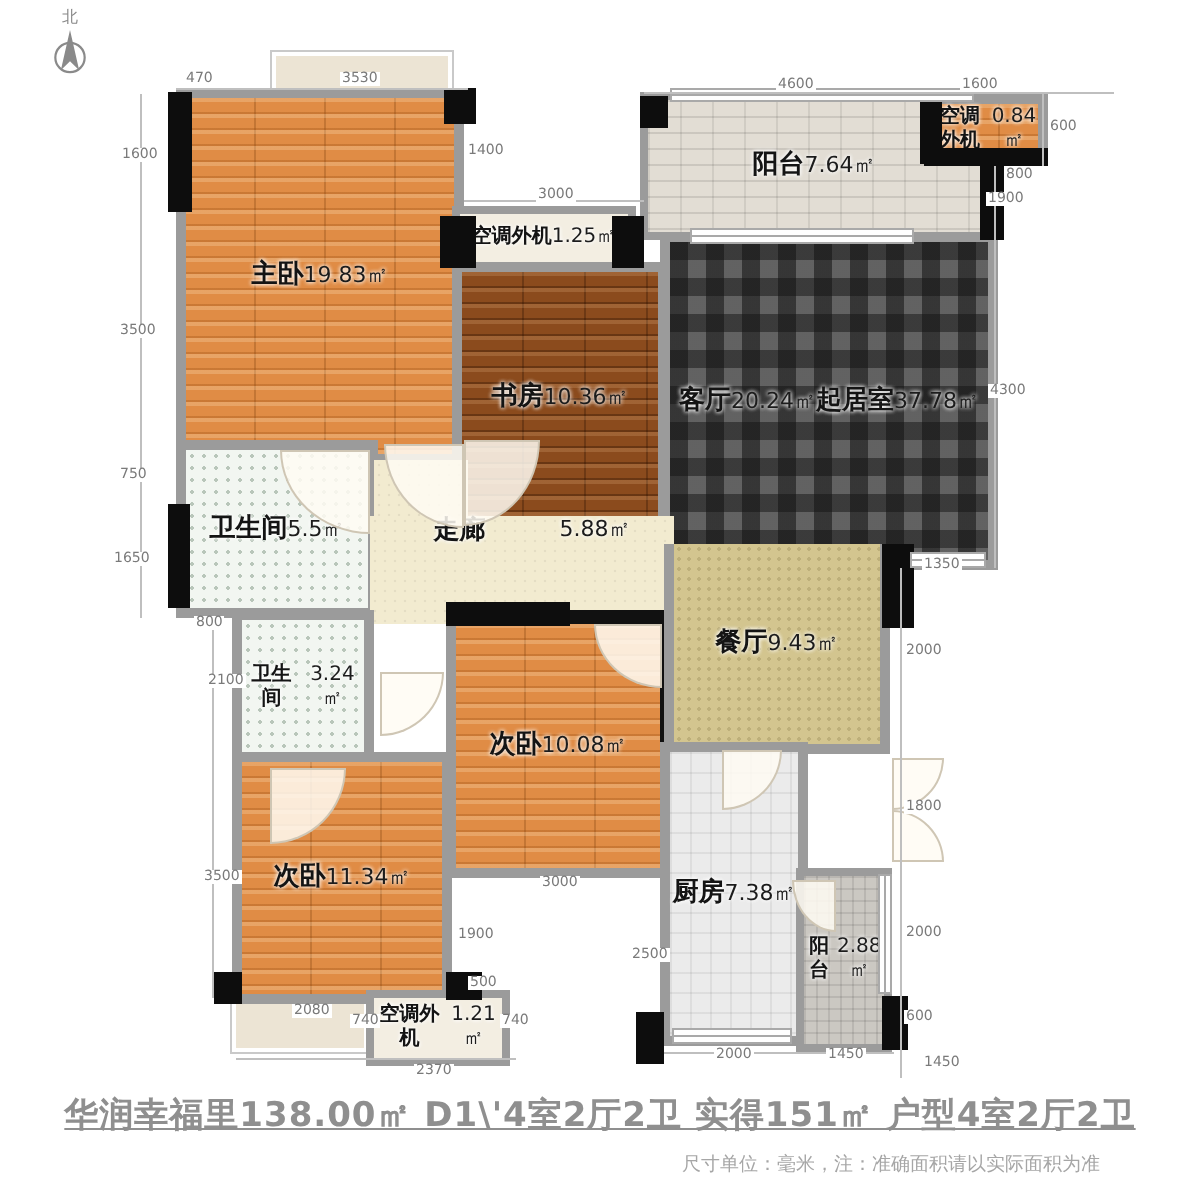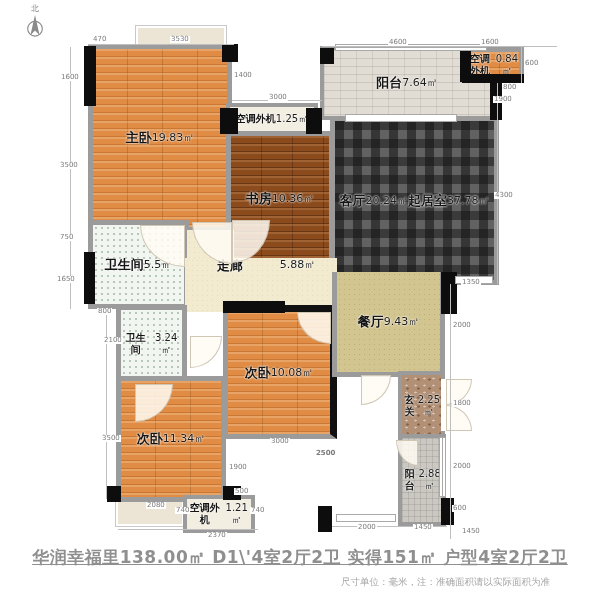--- a/index.html
+++ b/index.html
@@ -141,25 +141,25 @@
   <div class="room acbox sm" style="left:183px;top:495px;width:72px;height:38px;">
     <span class="rname">空调外机</span>
     <span class="rarea">1.21㎡</span>
   </div>
 
   <div class="room olive" style="left:332px;top:272px;width:113px;height:105px;border-top:none;">
     <span class="rname">餐厅</span>
     <span class="rarea">9.43㎡</span>
   </div>
 
-  <div class="room marble sm" style="left:398px;top:371px;width:47px;height:69px;border-width:4px;">
-    <span class="rname">玄关</span>
-    <span class="rarea">2.25㎡</span>
-  </div>
-
+
+  <div class="room kitchen" style="left:330px;top:371px;width:74px;height:152px;">
+    <span class="rname">厨房</span>
+    <span class="rarea">7.38㎡</span>
+  </div>
 
   <div class="room balc2 sm" style="left:398px;top:434px;width:48px;height:92px;">
     <span class="rname">阳台</span>
     <span class="rarea">2.88㎡</span>
   </div>
 
   <div class="col" style="left:84px;top:46px;width:12px;height:60px;"></div>
   <div class="col" style="left:222px;top:44px;width:16px;height:18px;"></div>
   <div class="col" style="left:220px;top:108px;width:18px;height:26px;"></div>
   <div class="col" style="left:306px;top:108px;width:16px;height:26px;"></div>
@@ -227,19 +227,19 @@
   <span class="dim" style="left:97px;top:308px;">800</span>
   <span class="dim" style="left:103px;top:337px;">2100</span>
   <span class="dim" style="left:101px;top:435px;">3500</span>
   <span class="dim" style="left:146px;top:502px;">2080</span>
   <span class="dim" style="left:175px;top:507px;">740</span>
   <span class="dim" style="left:207px;top:532px;">2370</span>
   <span class="dim" style="left:250px;top:507px;">740</span>
   <span class="dim" style="left:234px;top:488px;">500</span>
   <span class="dim" style="left:228px;top:464px;">1900</span>
   <span class="dim" style="left:270px;top:438px;">3000</span>
-  <span class="dim" style="left:315px;top:450px;font-weight:bold;">2500</span>
+  <span class="dim" style="left:315px;top:474px;">2500</span>
   <span class="dim" style="left:357px;top:524px;">2000</span>
   <span class="dim" style="left:413px;top:524px;">1450</span>
 
   <div class="footer-title">华润幸福里138.00㎡ D1\'4室2厅2卫 实得151㎡ 户型4室2厅2卫</div>
   <div class="footer-note">尺寸单位：毫米，注：准确面积请以实际面积为准</div>
 </div>
 
 </body></html>

